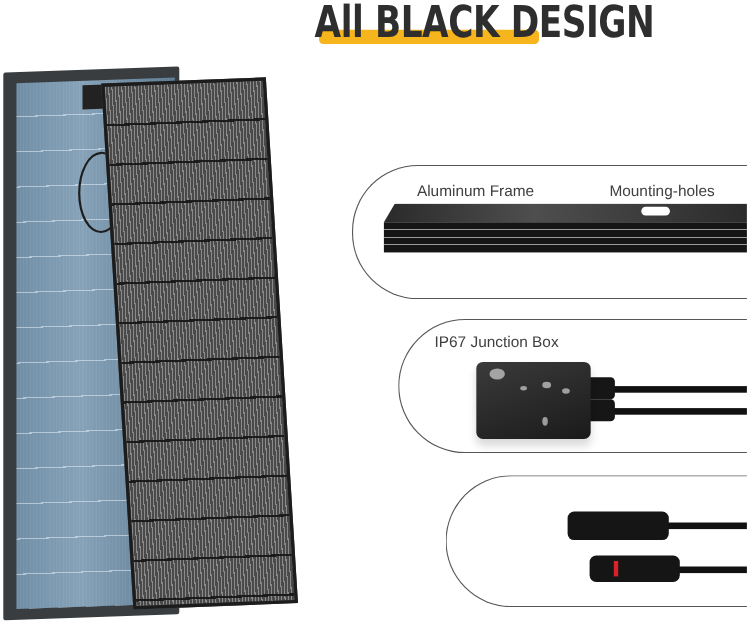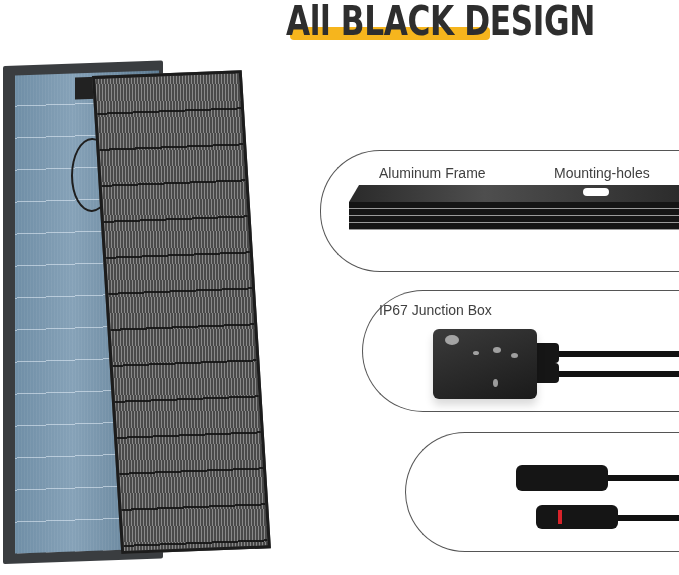--- a/index.html
+++ b/index.html
@@ -74,21 +74,21 @@
   <span class="label" style="left:58px;top:14px;">Aluminum Frame</span>
   <span class="label" style="left:216px;top:14px;margin-left:17px;">Mounting-holes</span>
   <div class="frame-bar">
     <div class="top"></div>
     <div class="ribs"></div>
     <div class="hole"></div>
   </div>
 </div>
 
 <div class="pill pill-jbox">
-  <span class="label" style="left:16px;top:11px;">IP67 Junction Box</span>
+  <span class="label" style="left:32px;top:11px;">IP67 Junction Box</span>
   <div class="jbox-cable" style="left:190px;top:60px;width:140px;"></div>
   <div class="jbox-cable" style="left:190px;top:80px;width:140px;"></div>
   <div class="jbox-gland" style="left:170px;top:52px;"></div>
   <div class="jbox-gland" style="left:170px;top:72px;"></div>
   <div class="jbox-device">
     <div class="drop" style="left:12px;top:6px;width:14px;height:10px;"></div>
     <div class="drop" style="left:40px;top:22px;width:6px;height:4px;"></div>
     <div class="drop" style="left:60px;top:18px;width:8px;height:6px;"></div>
     <div class="drop" style="left:78px;top:24px;width:7px;height:5px;"></div>
     <div class="drop" style="left:60px;top:50px;width:5px;height:8px;"></div>

